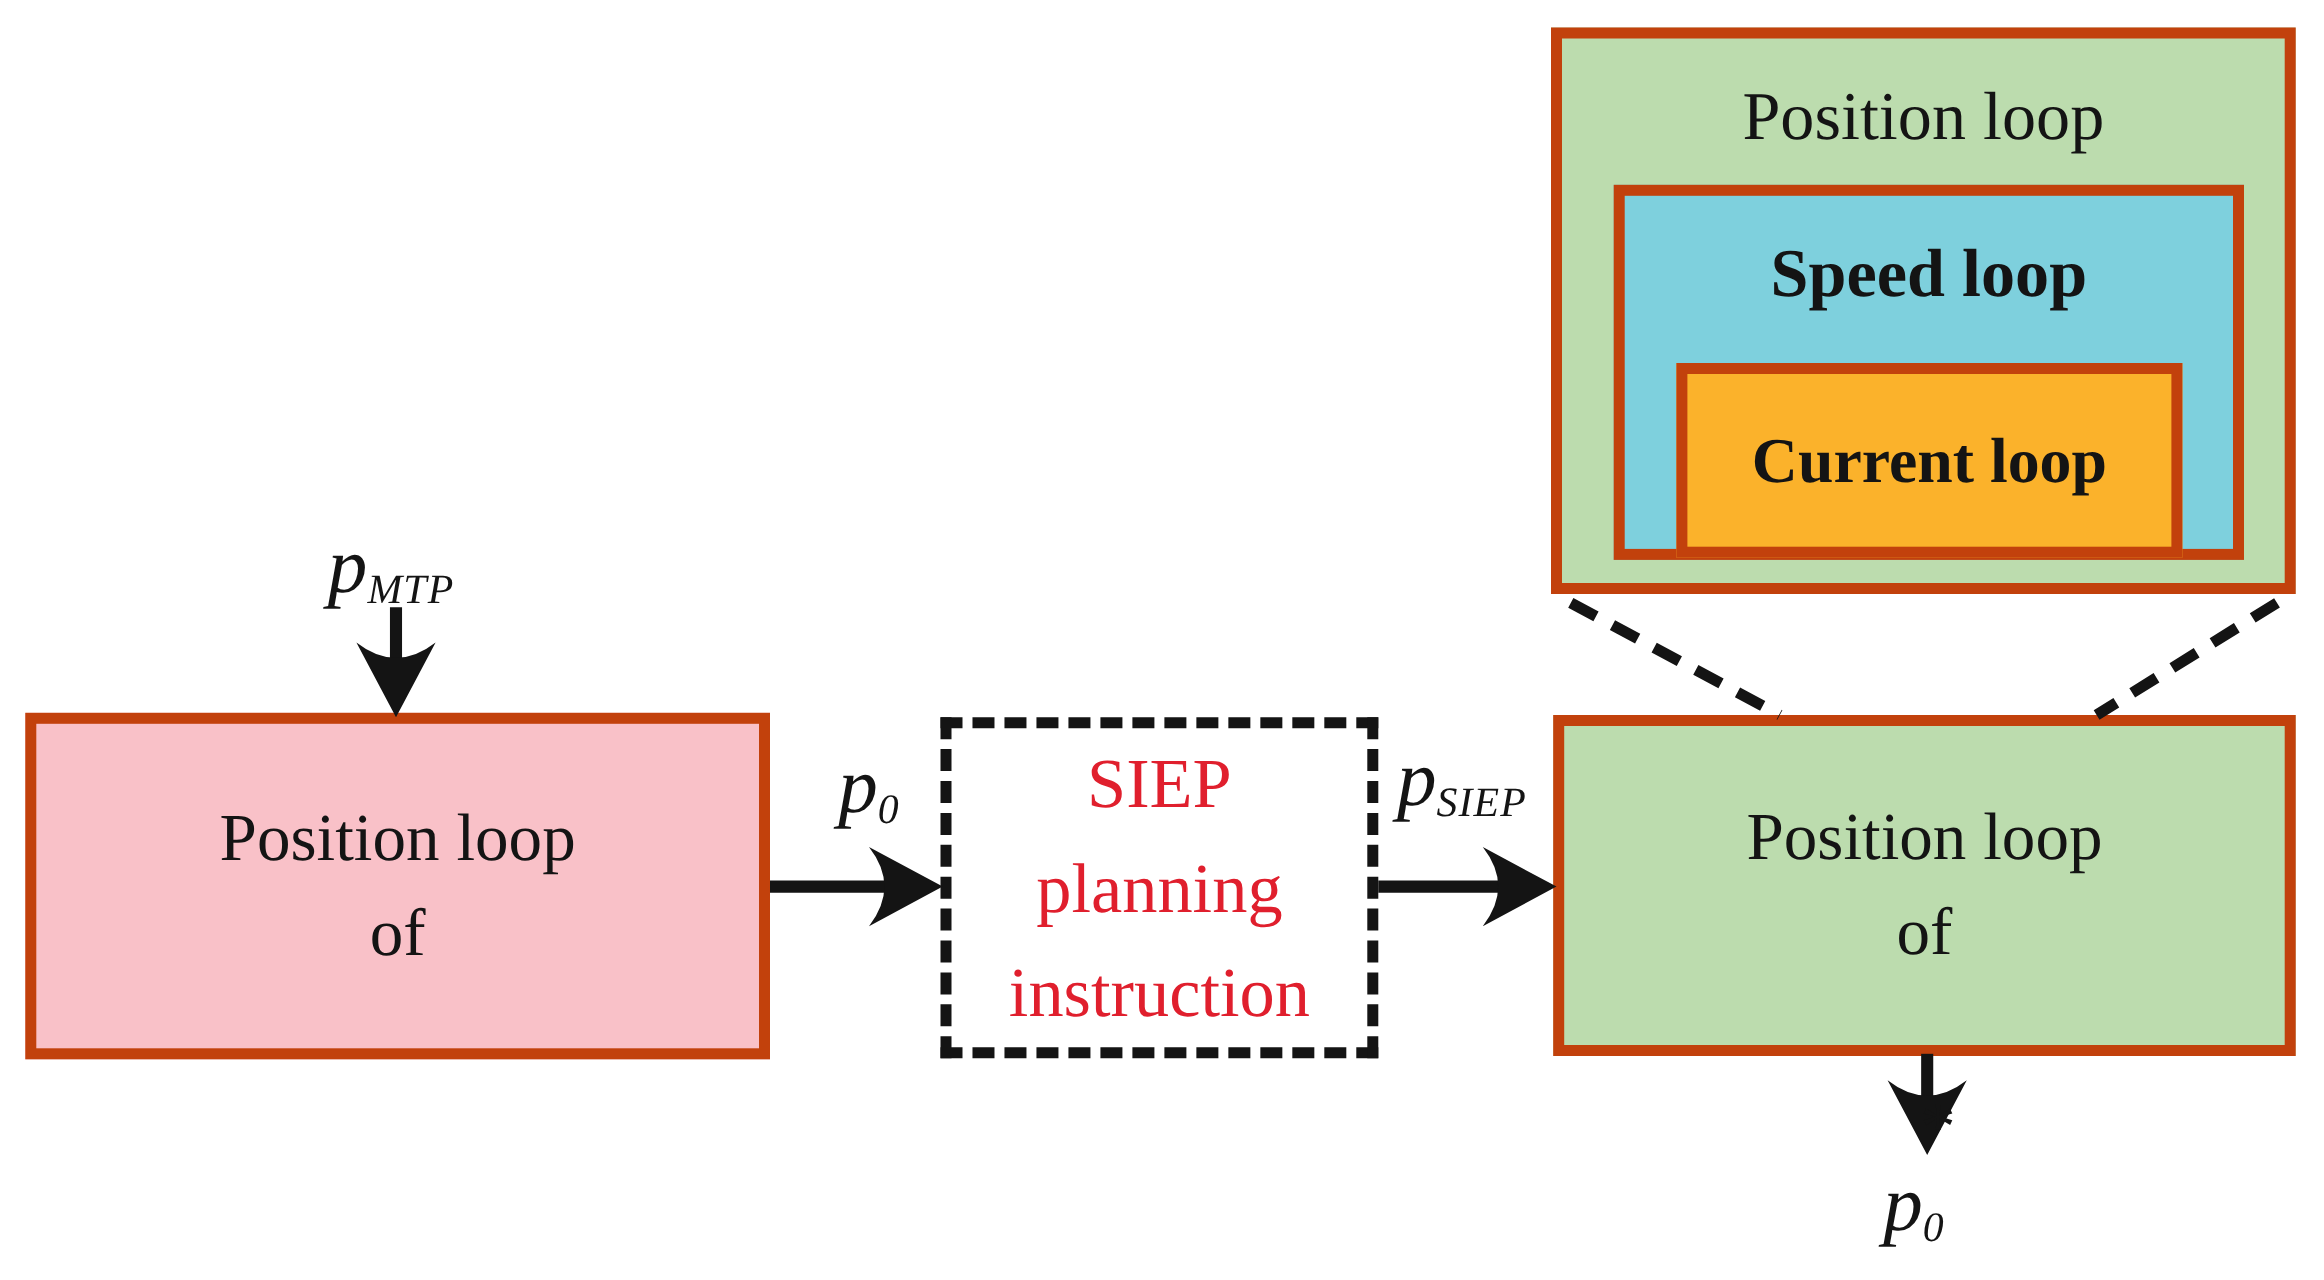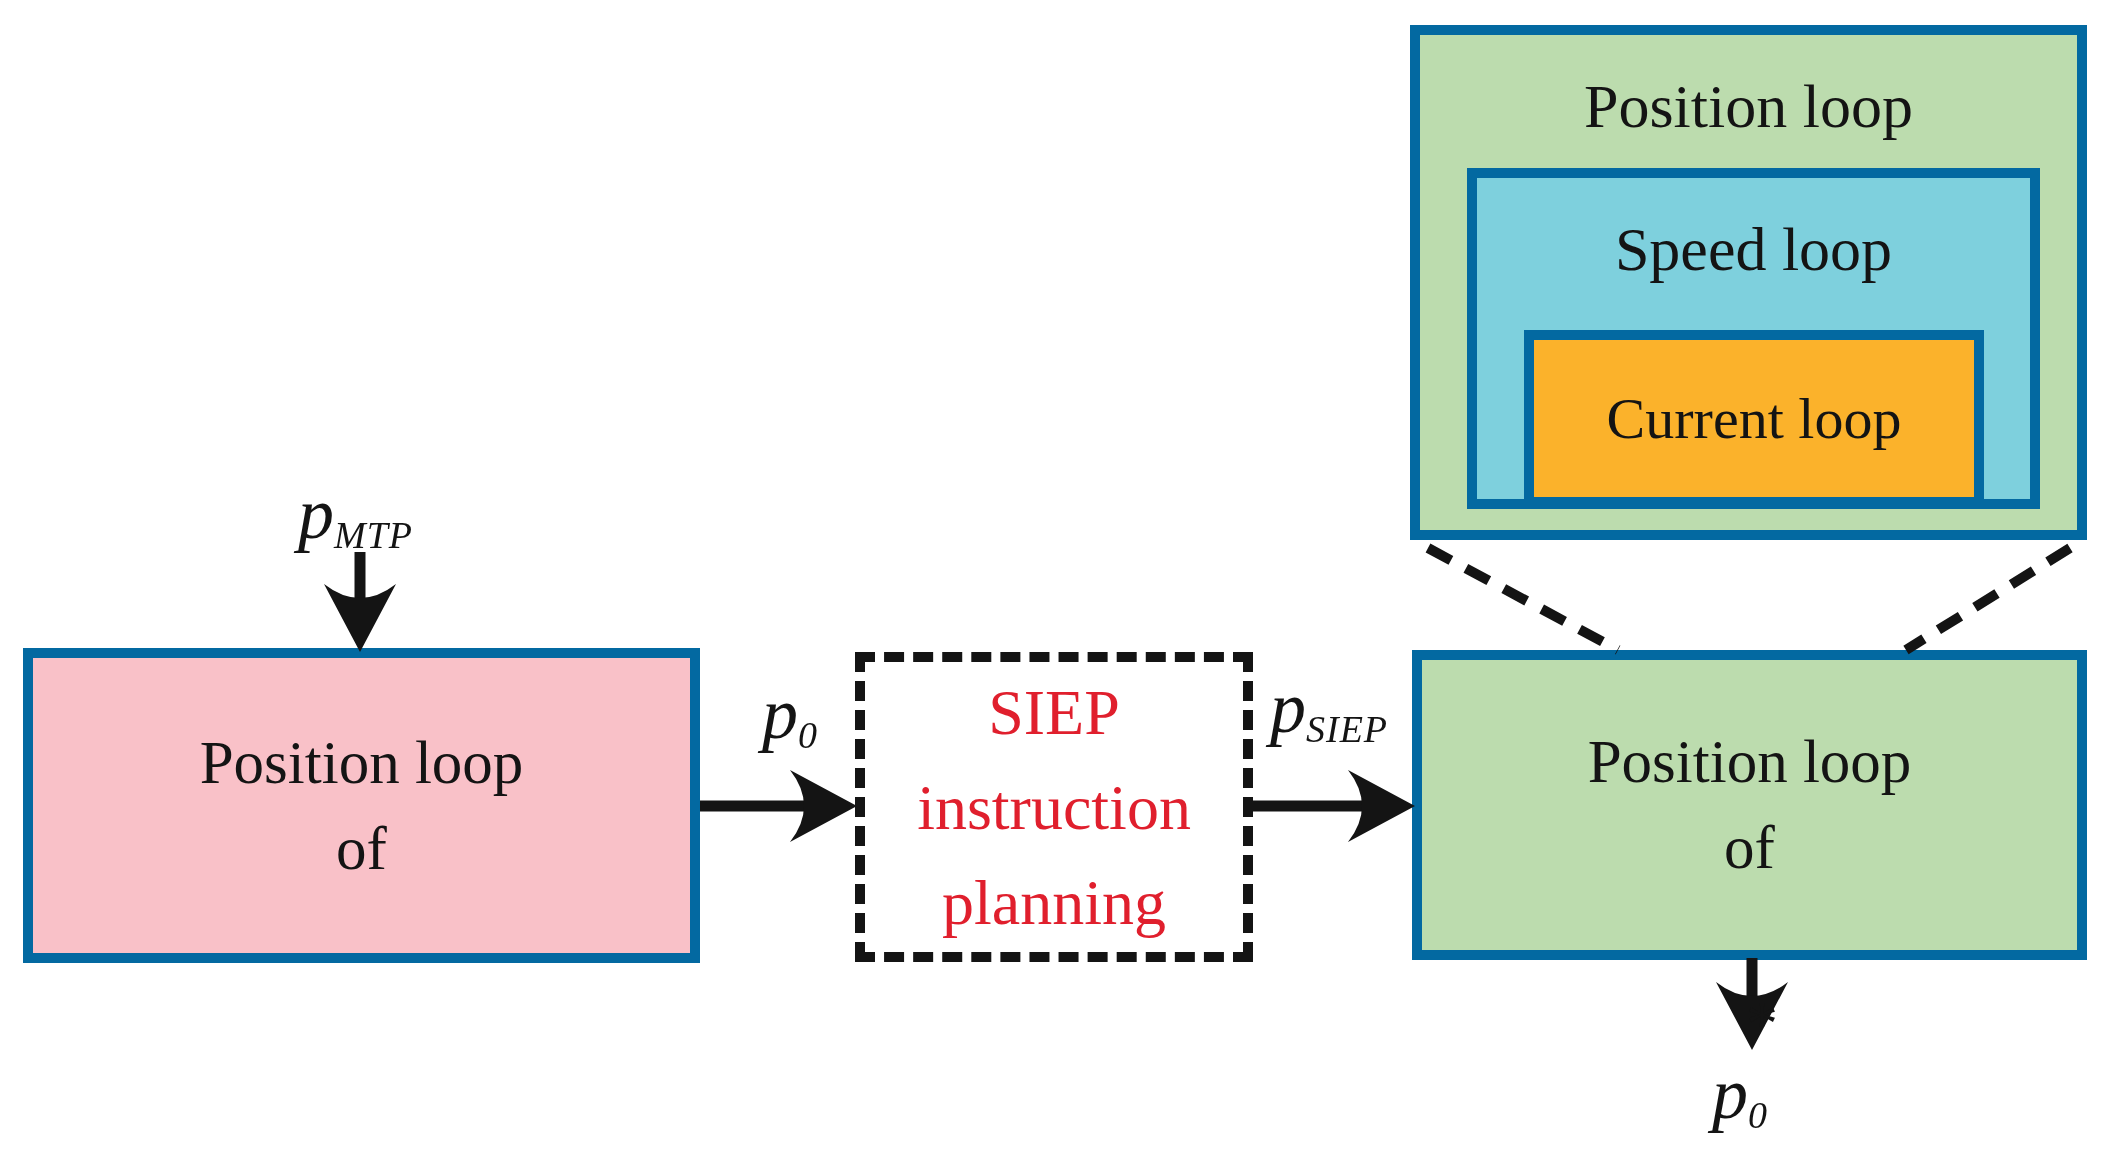--- a/index.html
+++ b/index.html
@@ -7,31 +7,31 @@
     position:relative;
     width:2113px;height:1164px;
     background:#ffffff;
     font-family:"Liberation Serif","DejaVu Serif",serif;
     color:#141414;
     overflow:hidden;
   }
   .box{
     position:absolute;
     box-sizing:border-box;
-    border:10px solid #0369a1;
+    border:10px solid #c2410c;
   }
   .green{background:#bcdcae;}
   .blue{background:#7ed0dd;}
   .orange{background:#fbb22b;}
   .pink{background:#f9c1c8;}
   .dashed{border:10px dashed #141414;background:#ffffff;}
 
   
   #top-box{left:1410px;top:25px;width:677px;height:515px;}
-  #speed-box{left:47px;top:133px;width:573px;height:341px;}
+  #speed-box{left:47px;top:133px;width:573px;height:341px;font-weight:bold;}
   #current-box{left:47px;top:152px;width:460px;height:177px;display:flex;align-items:center;justify-content:center;}
   .inset-label{
     position:absolute;left:0;top:36px;width:100%;
     text-align:center;font-size:62px;line-height:70px;white-space:nowrap;
   }
   #current-box .inset-label{position:static;width:auto;top:auto;font-size:58px;}
 
   
   .three-line{
     display:flex;flex-direction:column;justify-content:center;align-items:center;
@@ -82,22 +82,22 @@
     </div>
   </div>
 
   <div class="box pink three-line" id="first-box">
     <div>Position loop</div>
     <div>of</div>
   </div>
 
   <div class="box dashed three-line" id="siep-box">
     <div>SIEP</div>
+    <div>planning</div>
     <div>instruction</div>
-    <div>planning</div>
   </div>
 
   <div class="box green three-line" id="second-box">
     <div>Position loop</div>
     <div>of</div>
   </div>
 
   <svg class="overlay" viewBox="0 0 2113 1164">
 
     <g stroke="#141414" stroke-width="10" stroke-dasharray="26 17" fill="none">

